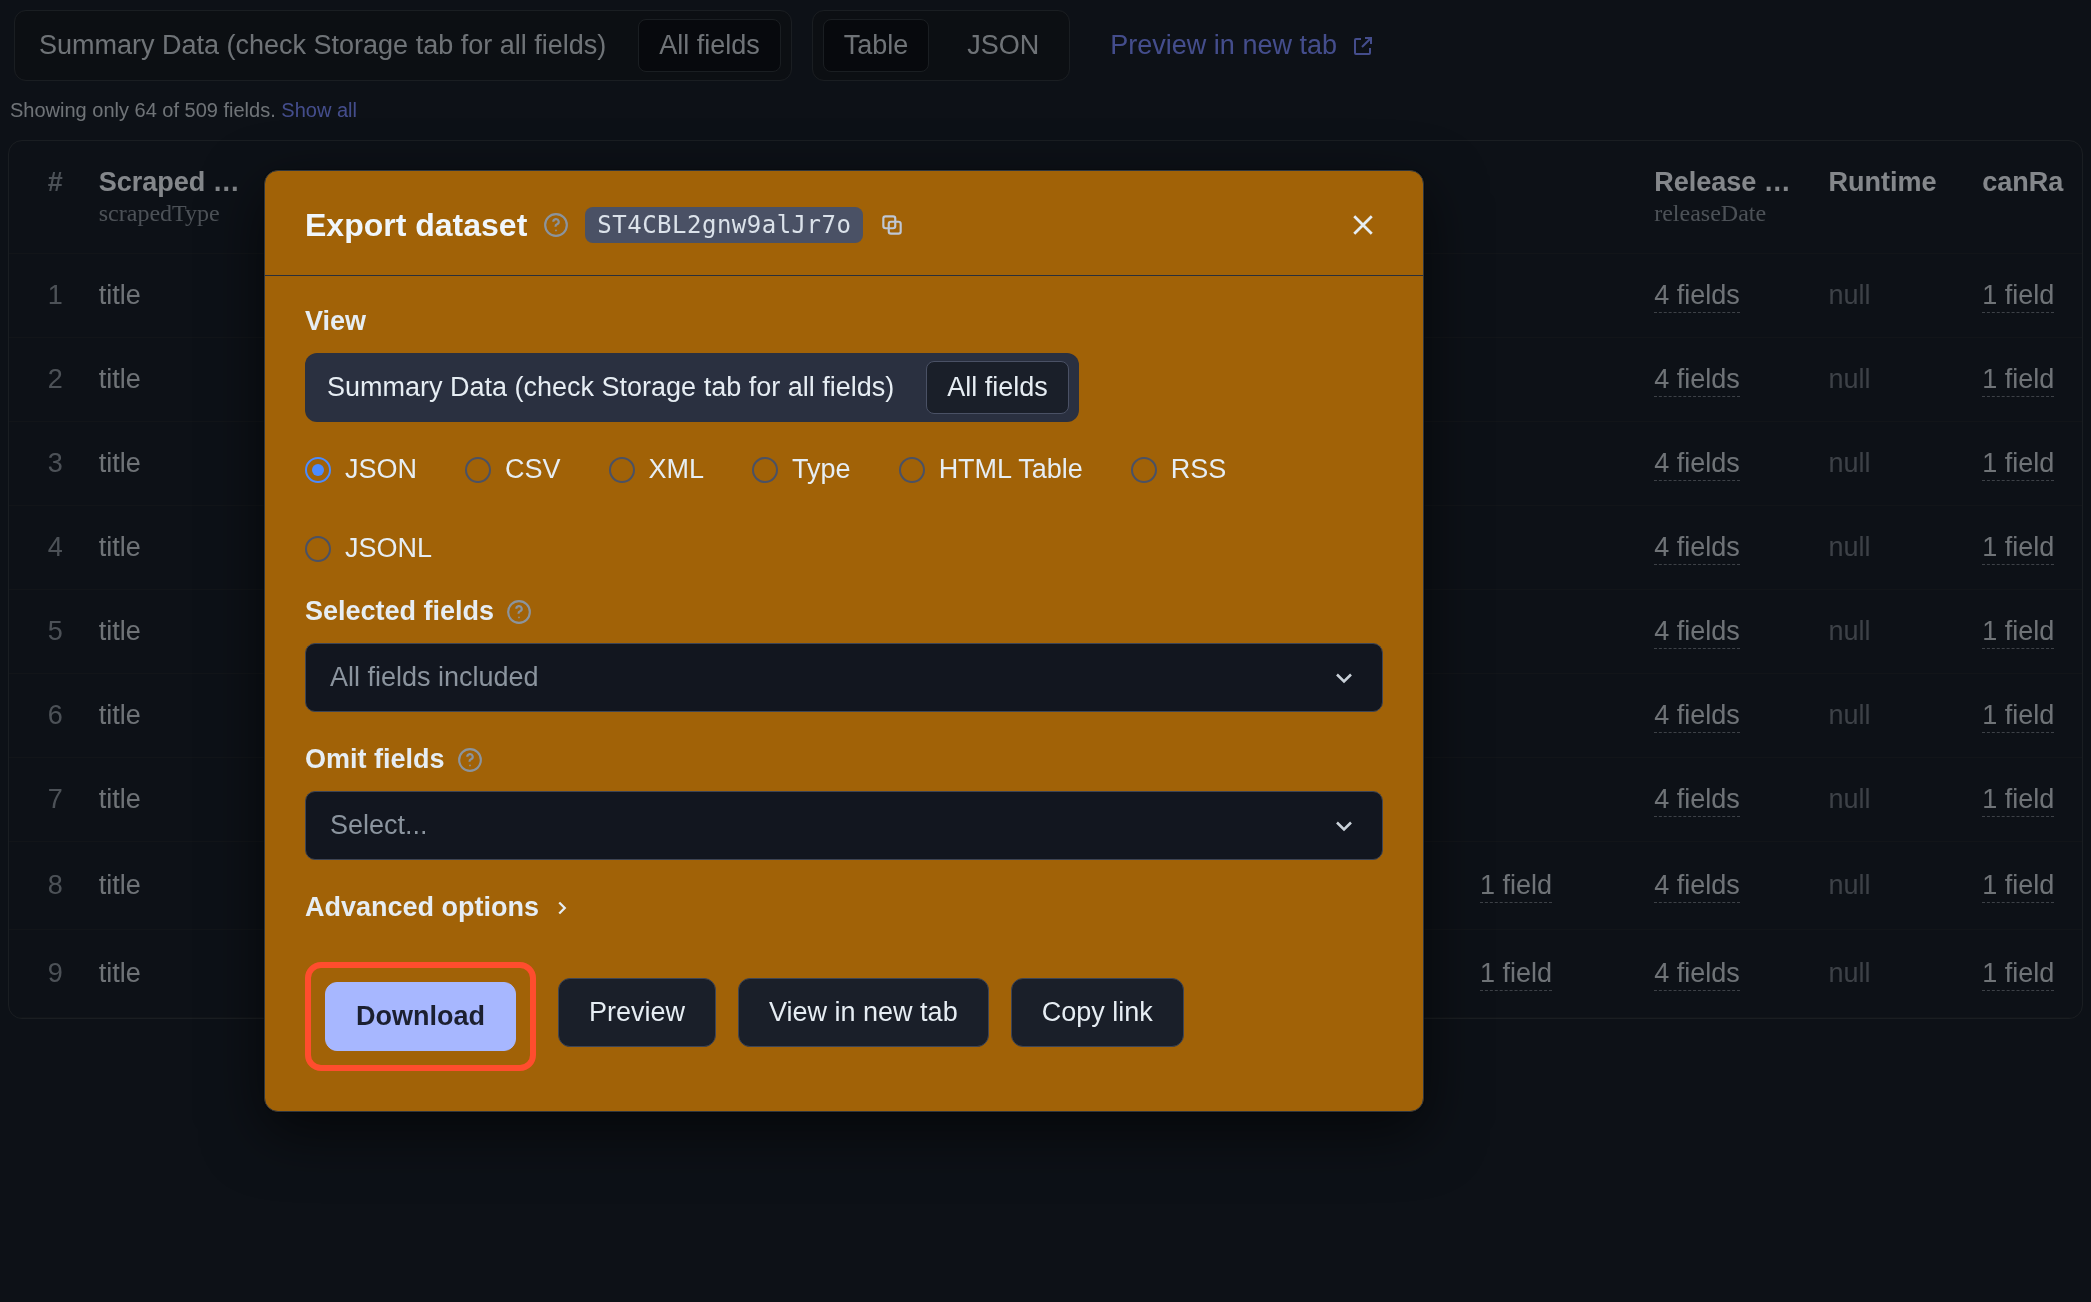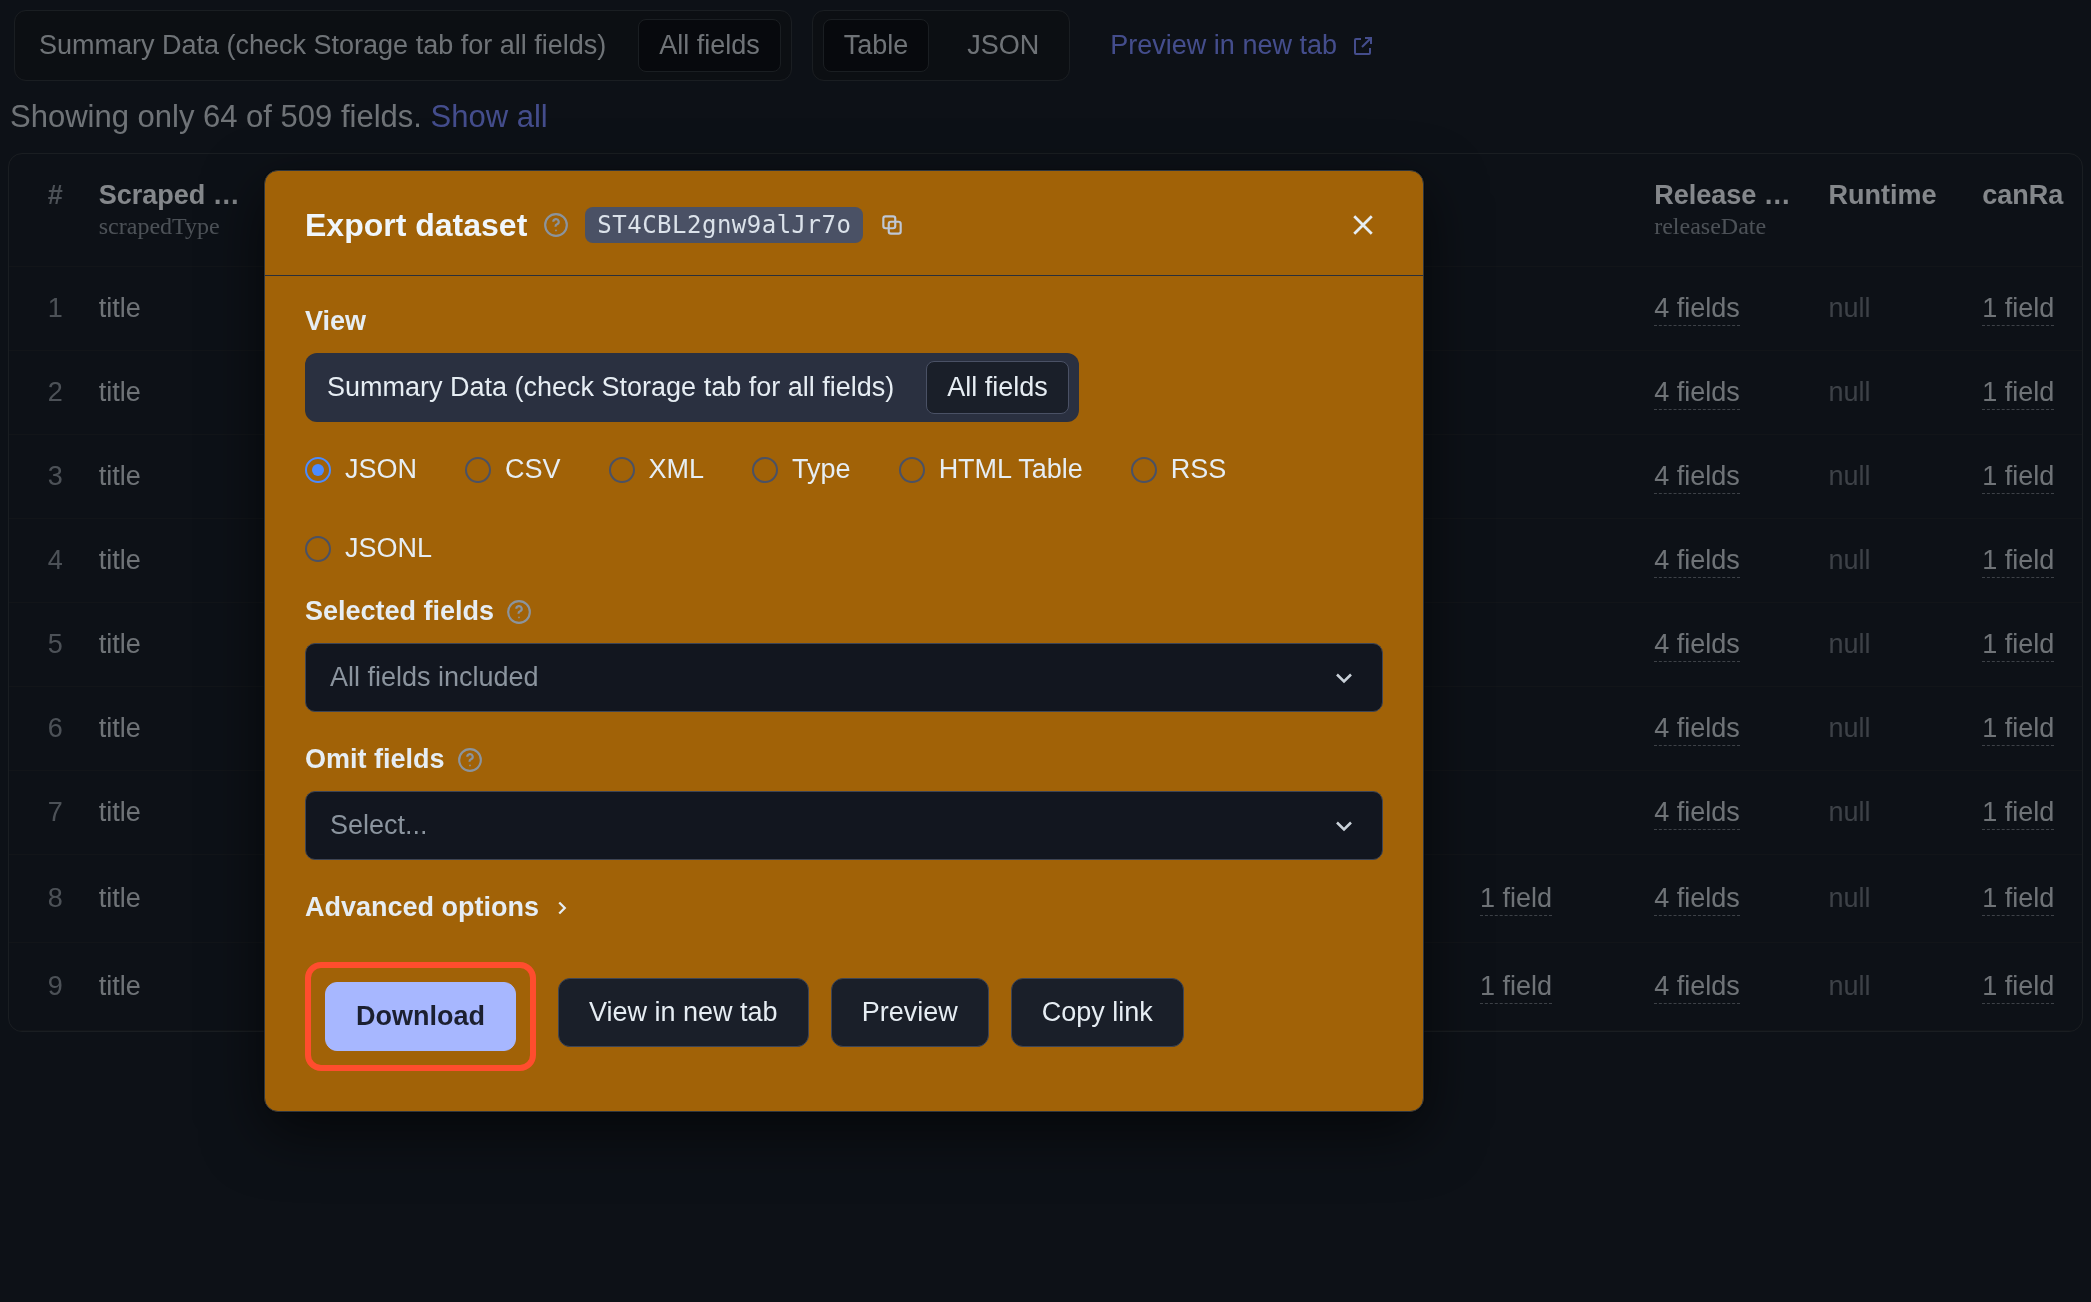--- a/index.html
+++ b/index.html
@@ -58,21 +58,21 @@
     color: #7b8cff;
     font-size: 27px;
     display: flex;
     align-items: center;
     gap: 14px;
     padding-left: 20px;
   }
   .ext-icon { width: 24px; height: 24px; stroke: #7b8cff; fill: none; stroke-width: 2; }
 
   .showing-row {
-    font-size: 31px;
+    font-size: 20px;
     color: #c9d1d9;
     padding: 6px 0 18px 2px;
   }
   .showing-row .link { color: #7b8cff; }
 
   .table-wrap {
     border: 1px solid #30363d;
     border-radius: 14px;
     overflow: hidden;
   }
@@ -600,19 +600,19 @@
       <span>Advanced options</span>
       <svg class="chev-sm" viewBox="0 0 24 24">
           <path d="M9 6l6 6-6 6"></path>
         </svg>
     </div>
 
     <div class="btn-row">
       <span class="highlight-ring">
         <button class="btn primary">Download</button>
       </span>
+      <button class="btn">Preview</button>
       <button class="btn">View in new tab</button>
-      <button class="btn">Preview</button>
       <button class="btn">Copy link</button>
     </div>
 
   </div>
 </div>
 
 </body></html>

